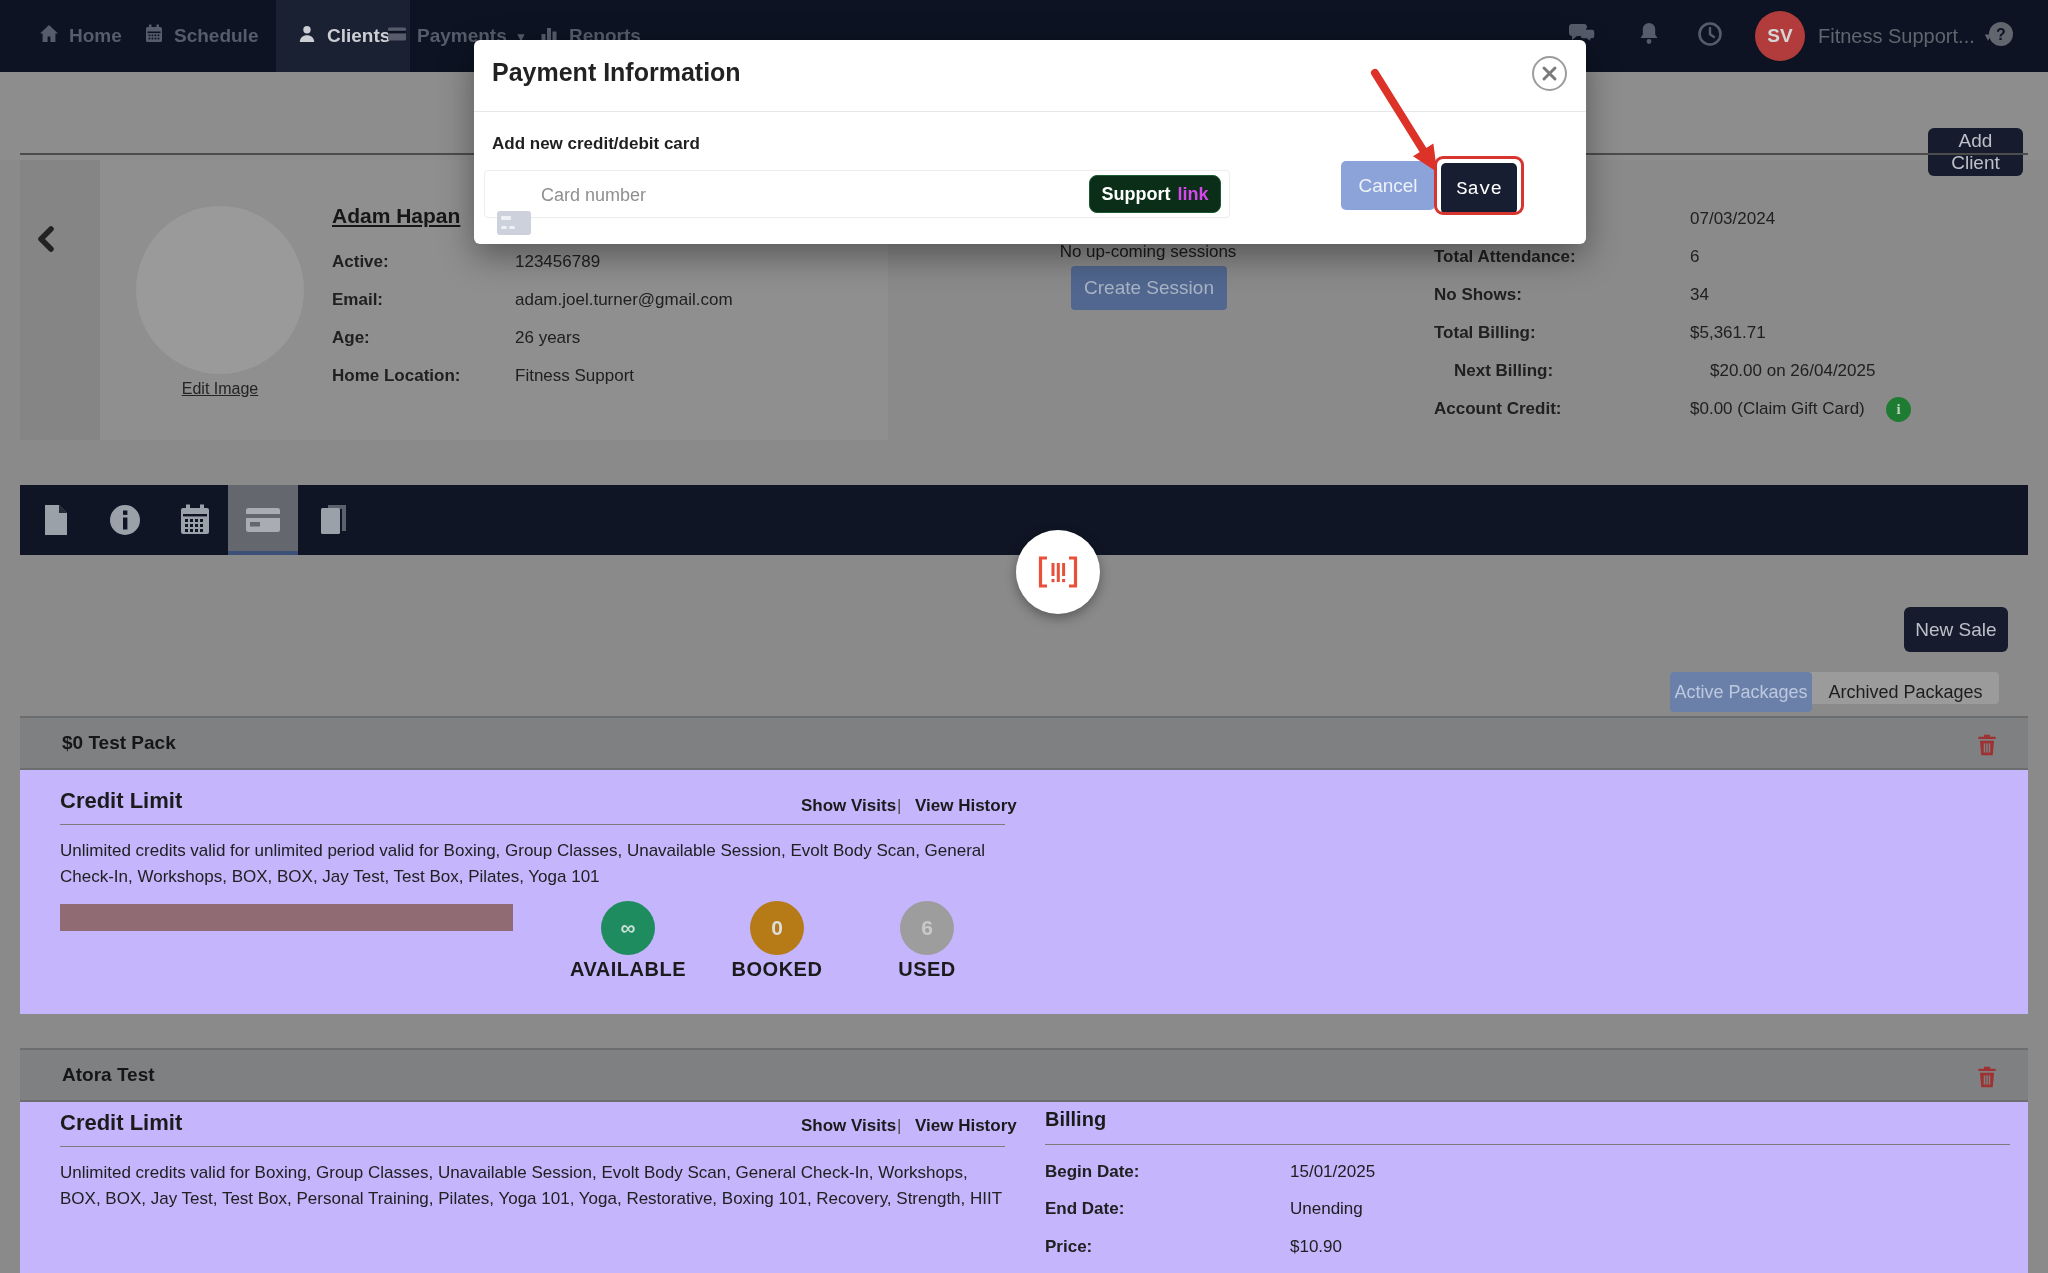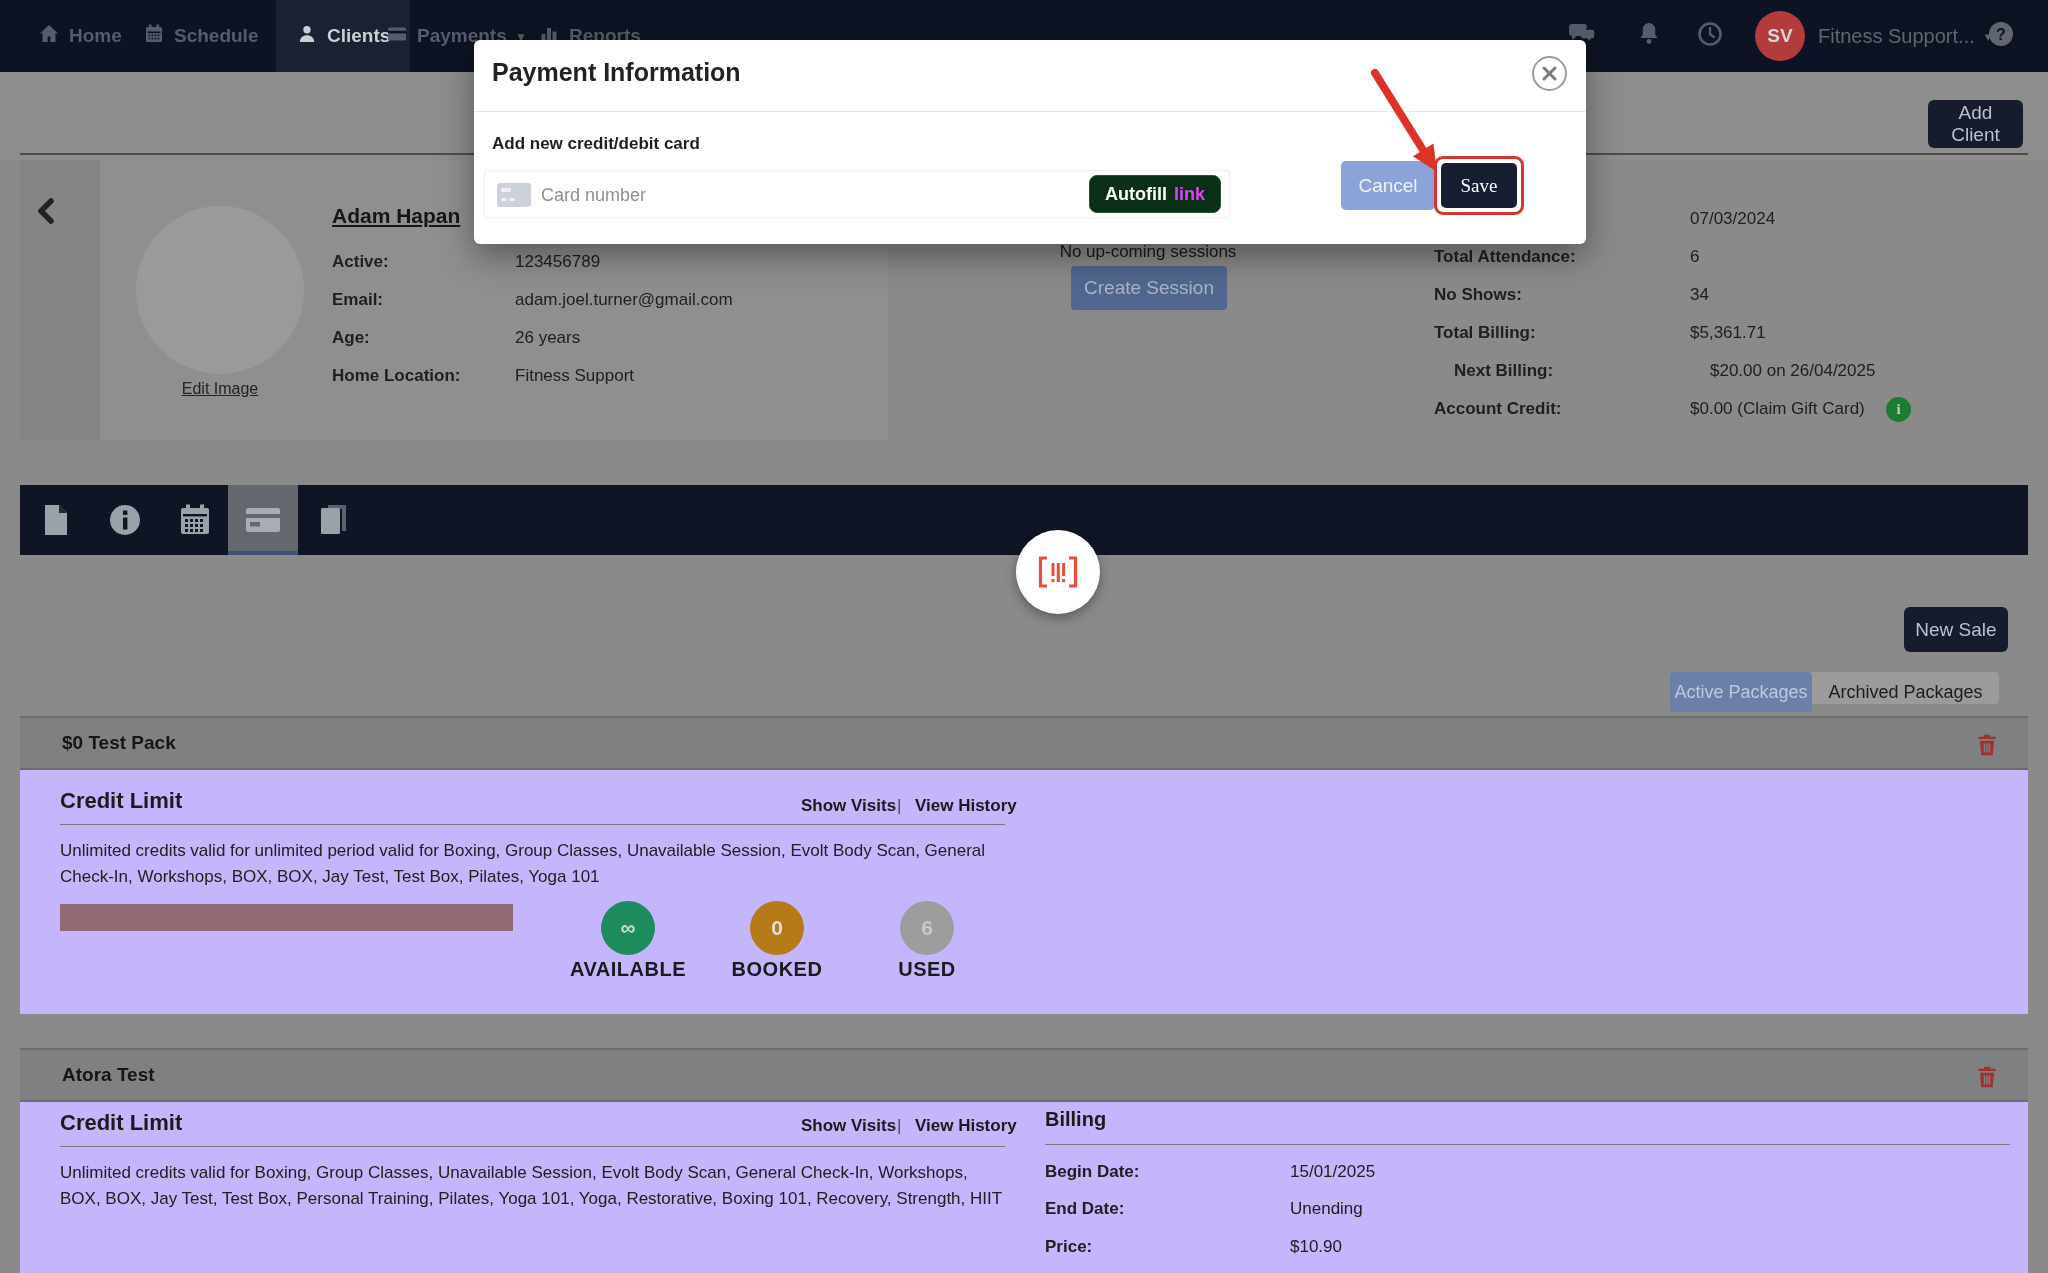--- a/index.html
+++ b/index.html
@@ -1,19 +1,19 @@
 <!DOCTYPE html>
 <html><head>
 <meta charset="utf-8">
 <style>
   html,body{margin:0;padding:0;background:#666;}
   #screen{position:relative;width:2048px;height:1273px;overflow:hidden;
     background:#8a8a8a;font-family:"Liberation Sans",sans-serif;
     -webkit-font-smoothing:antialiased;}
-  .abs{position:absolute;}
+  .abs{position:absolute;margin-top:28px;}
 
   
   .navbar{position:absolute;left:0;top:0;width:2048px;height:72px;background:#0d1322;z-index:5;}
   .nav-item{position:absolute;top:0;height:72px;display:flex;align-items:center;gap:9px;
     color:#565c6a;font-size:19px;font-weight:600;cursor:pointer;}
   .nav-item.active{background:#1a2132;color:#ccced3;padding:0 20px;}
   .nav-caret{font-size:13px;margin-left:2px;}
   .nav-right-icon{position:absolute;top:0;height:72px;display:flex;align-items:center;}
   .avatar{position:absolute;left:1755px;top:11px;width:50px;height:50px;border-radius:50%;
     background:#b23c3c;color:#d6d6d6;font-size:19px;font-weight:700;
@@ -96,22 +96,22 @@
     box-sizing:border-box;background:#fff;}
   .card-input input{position:absolute;left:54px;top:8px;width:420px;height:30px;border:none;outline:none;
     font-size:18px;font-family:inherit;color:#333;background:transparent;}
   .card-input input::placeholder{color:#8f8f8f;opacity:1;}
   .autofill{position:absolute;right:8px;top:4px;width:132px;height:38px;background:#0a2e17;border:1px solid #1d5a31;
     border-radius:8px;display:flex;align-items:center;justify-content:center;gap:7px;cursor:pointer;box-sizing:border-box;}
   .autofill .a1{color:#ffffff;font-size:18px;font-weight:700;}
   .autofill .a2{color:#d946ef;font-size:18px;font-weight:700;}
   .btn-cancel{position:absolute;left:867px;top:121px;width:94px;height:49px;background:#8ba3d8;border:none;border-radius:5px;
     color:#eef2fa;font-size:19px;font-family:inherit;cursor:pointer;}
-  .btn-save{position:absolute;left:967px;top:123px;width:76px;height:45px;background:#181e31;border:none;border-radius:5px;
-    color:#ffffff;font-size:19px;font-family:Liberation Serif, serif;cursor:pointer;}
+  .btn-save{position:absolute;left:967px;top:123px;width:76px;height:51px;background:#181e31;border:none;border-radius:5px;
+    color:#ffffff;font-size:19px;font-family:Liberation Mono, monospace;cursor:pointer;}
   .save-ring{position:absolute;left:960px;top:116px;width:90px;height:59px;border:3px solid #d7352f;border-radius:9px;
     box-sizing:border-box;pointer-events:none;}
   .annot{position:absolute;left:0;top:0;width:2048px;height:1273px;z-index:60;pointer-events:none;}
 </style>
 </head>
 <body>
 
 <div id="screen">
 
   <div class="navbar">
@@ -413,21 +413,21 @@
             <rect x="0" y="0" width="34" height="24" rx="3" fill="#ccd1db"></rect>
             <g fill="#eef0f5">
               <rect x="4" y="15" width="6" height="3" rx="1.5"></rect>
               <rect x="12" y="15" width="6" height="3" rx="1.5"></rect>
               <rect x="4" y="5" width="10" height="4" rx="1"></rect>
             </g>
           </svg>
       </span>
       <input type="text" placeholder="Card number" style="">
       <div class="autofill">
-        <span class="a1">Autofill</span>
+        <span class="a1">Support</span>
         <span class="a2">link</span>
       </div>
     </div>
     <button class="btn-cancel"><span>Cancel</span></button>
     <button class="btn-save"><span>Save</span></button>
     <div class="save-ring"></div>
   </div>
 
   <svg class="annot">
     <path d="M1375 73 L1423 150" stroke="#dd3227" stroke-width="8" stroke-linecap="round" fill="none"></path>

